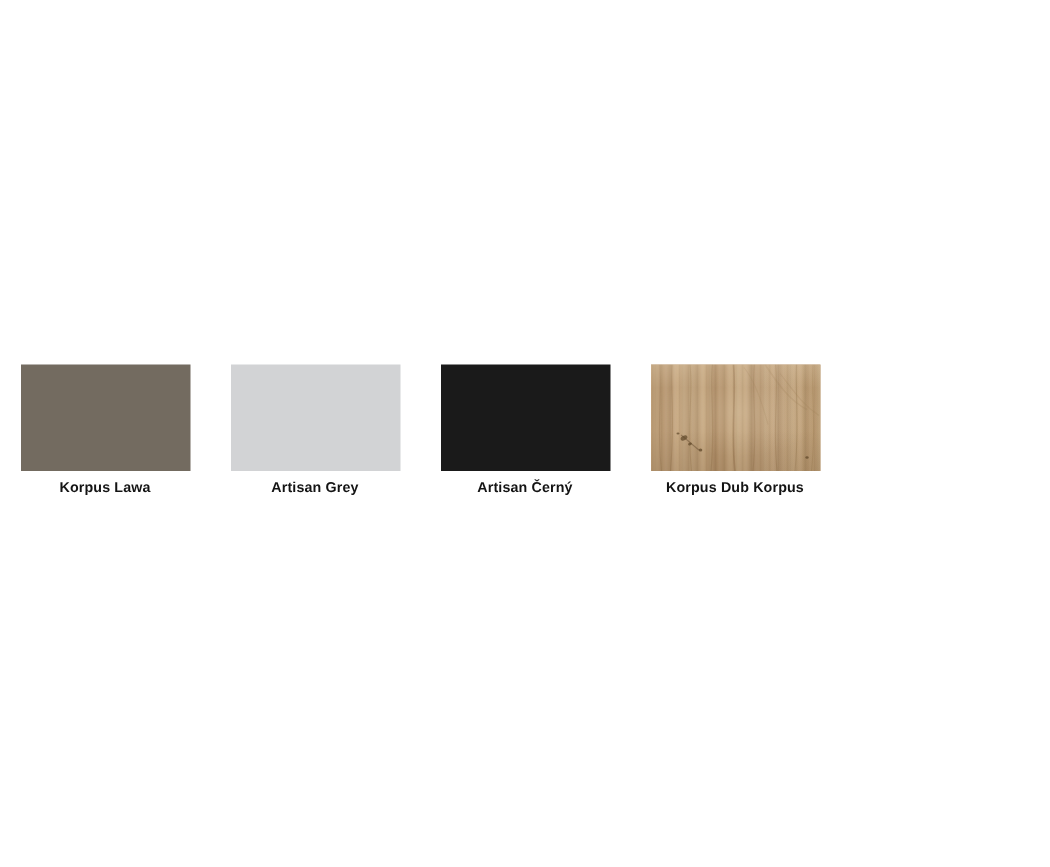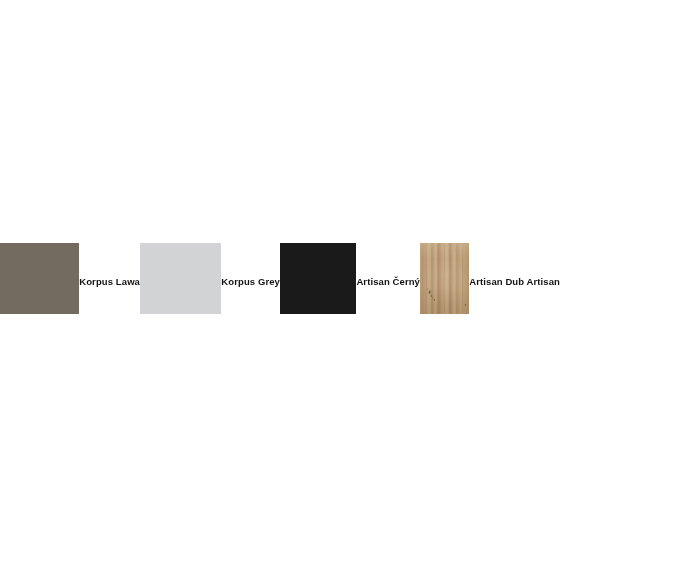--- a/index.html
+++ b/index.html
@@ -22,21 +22,21 @@
     width: 700px;
     display: flex;
     flex-direction: row;
     align-items: flex-start;
     justify-content: flex-start;
   }
 
   .swatch-item {
     width: 140px;
     display: flex;
-    flex-direction: row;
+    flex-direction: column;
     align-items: center;
   }
 
   .swatch-chip {
     width: 113px;
     height: 71px;
     position: relative;
     overflow: hidden;
   }
 
@@ -116,21 +116,21 @@
 
 <div id="swatch-gallery">
 
   <div class="swatch-item">
     <div class="swatch-chip" style="background:#736b60;"></div>
     <div class="swatch-label">Korpus Lawa</div>
   </div>
 
   <div class="swatch-item">
     <div class="swatch-chip" style="background:#d2d3d5;"></div>
-    <div class="swatch-label">Korpus Grey</div>
+    <div class="swatch-label">Artisan Grey</div>
   </div>
 
   <div class="swatch-item">
     <div class="swatch-chip" style="background:#1a1a1a;"></div>
     <div class="swatch-label">Artisan Černý</div>
   </div>
 
 
   <div class="swatch-item">
     <div class="swatch-chip wood">
@@ -159,16 +159,16 @@
           <ellipse cx="33" cy="57" rx="1.2" ry="1.0"></ellipse>
           <ellipse cx="18" cy="46" rx="1.0" ry="0.7"></ellipse>
           <ellipse cx="104" cy="62" rx="1.1" ry="0.9"></ellipse>
         </g>
         <g stroke="#5d4527" fill="none" stroke-opacity="0.45">
           <path d="M20 47 C24 50, 28 54, 32 57" stroke-width="0.7"></path>
         </g>
       </svg>
       <div class="wood-shade"></div>
     </div>
-    <div class="swatch-label">Artisan Dub Artisan</div>
+    <div class="swatch-label">Korpus Dub Korpus</div>
   </div>
 
 </div>
 
 </body></html>

